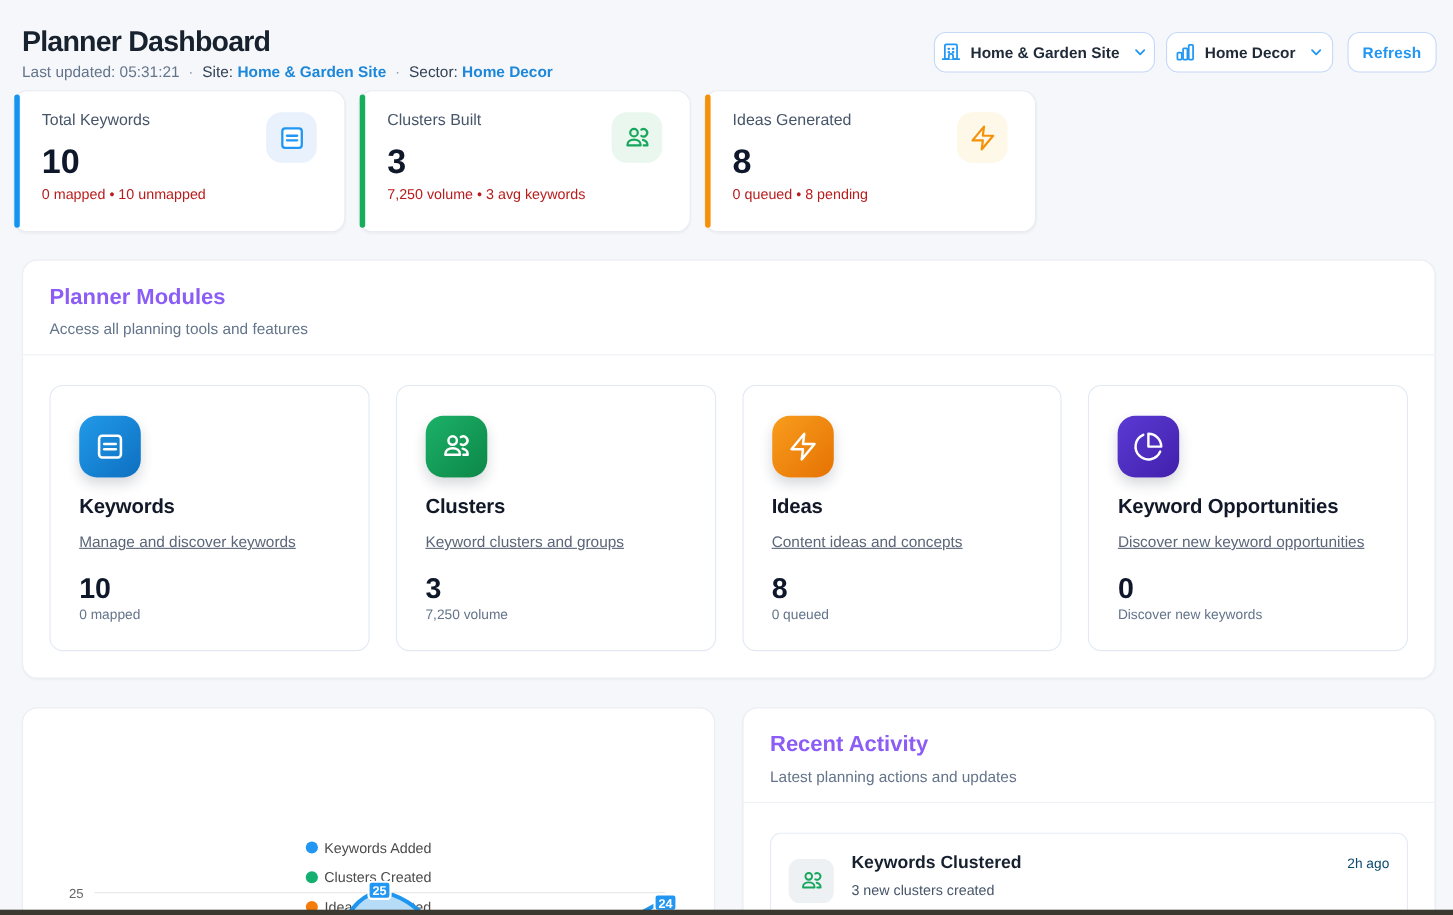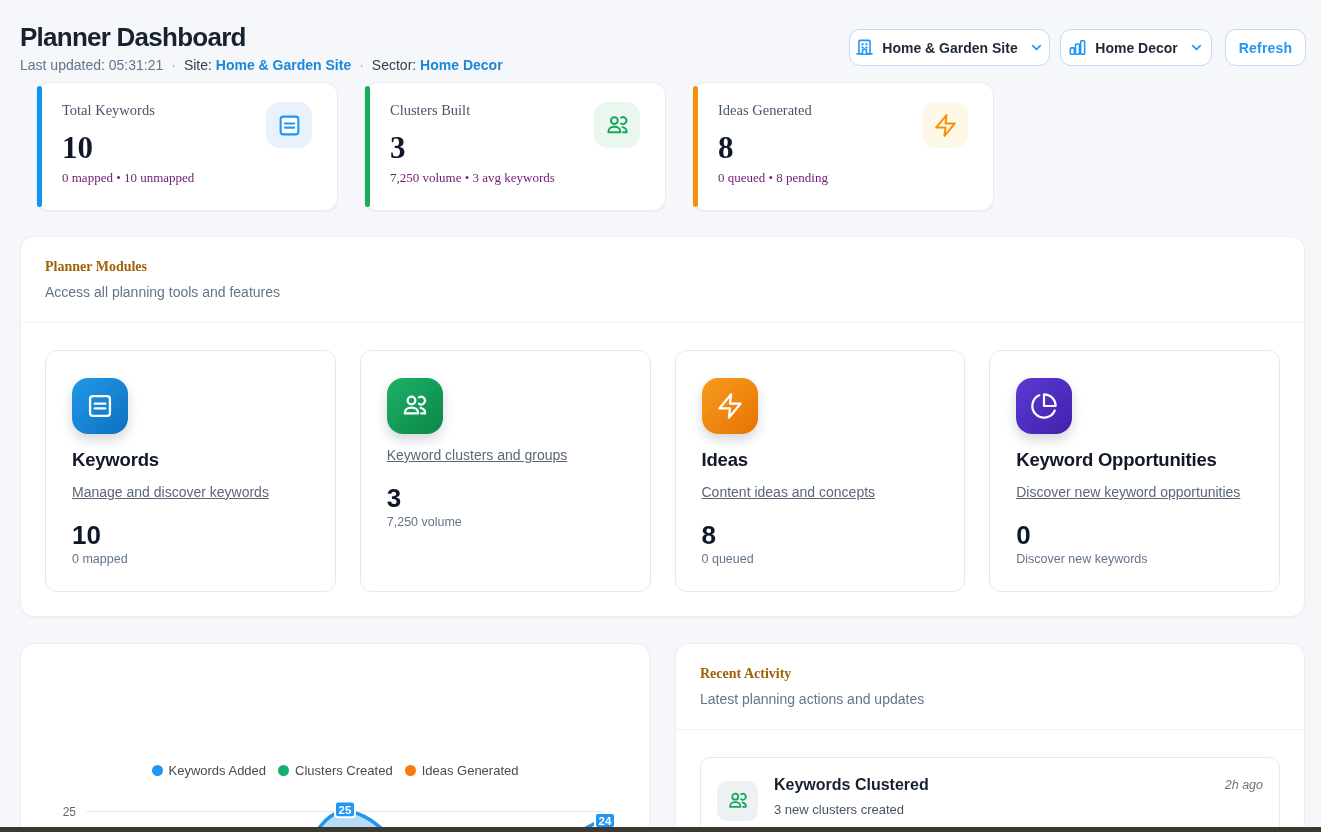--- a/index.html
+++ b/index.html
@@ -10,60 +10,60 @@
 .meta b { color:#334155; font-weight:400; }
 .meta a { color:#1d87d9; font-weight:700; text-decoration:none; }
 .meta .sep { color:#94a3b8; margin:0 8px; }
 .controls { position:absolute; right:15px; top:29px; display:flex; }
 .selbtn { height:37px; background:#fff; border:1px solid #c5d8f8; border-radius:11px; display:flex; align-items:center; justify-content:center; font-size:14px; font-weight:700; color:#1f2937; }
 .selbtn svg { margin-right:8px; }
 .b1 { width:201px; margin-right:10px; }
 .b2 { width:152px; margin-right:13px; }
 .selbtn .chev { margin-left:11px; margin-right:0; }
 .refresh { width:81px; height:37px; background:#fff; border:1px solid #c5d8f8; border-radius:11px; display:flex; align-items:center; justify-content:center; font-size:14px; font-weight:700; color:#2196f3; letter-spacing:0.2px; }
-.stats { position:absolute; left:36px; top:82px; width:1285px; display:flex; gap:26px;font-family:Liberation Serif, serif; }
+.stats { position:absolute; left:12px; top:82px; width:1285px; display:flex; gap:12px; }
 .scard { position:relative; width:302px; height:129px; background:#fff; border:1px solid #e8ecf2; border-radius:13px; padding:17px 20px 0 25px; box-shadow:0 1px 2px rgba(15,23,42,0.04); }
 .scard:before { content:""; position:absolute; left:0; top:3px; bottom:3px; width:5px; border-radius:3px; }
 .scard.c1:before { background:#1294f0; }
 .scard.c2:before { background:#16ad5b; }
 .scard.c3:before { background:#f59108; }
 .scard.c4:before { background:#a236f0; }
 .scard .lbl { font-size:14.5px; color:#475569; margin-top:2px; }
 .scard .num { font-size:31px; font-weight:800; color:#0f172a; margin-top:11px; }
-.scard .sub { font-size:13px; color:#701a75; margin-top:4px; }
+.scard .sub { font-size:13px; color:#b91c1c; margin-top:4px; }
 .scard .ic { position:absolute; right:25px; top:19px; width:46px; height:46px; border-radius:14px; display:flex; align-items:center; justify-content:center; }
 .c1 .ic { background:#e9f1fc; }
 .c2 .ic { background:#e9f7ee; }
 .c3 .ic { background:#fdf8e7; }
 .c4 .ic { background:#f8f2fd; }
 .modules { position:absolute; left:20px; top:236px; width:1285px; height:381px; background:#fff; border:1px solid #ebeef3; border-radius:14px; box-shadow:0 1px 2px rgba(15,23,42,0.04); }
 .sechead { padding:22px 24px 0 24px; height:86px; border-bottom:1px solid #eef1f5; }
-.sechead .t { font-size:14px; font-weight:700; color:#a16207;font-family:Liberation Serif, serif; }
+.sechead .t { font-size:20px; font-weight:700; color:#8b5cf6; }
 .sechead .s { font-size:14px; color:#64748b; margin-top:9px; }
 .mgrid { display:flex; gap:24px; margin:27px 24px 0 24px; }
 .mcard { width:291px; height:242px; background:#fff; border:1px solid #e2e9f3; border-radius:12px; padding:27px 26px 0 26px; }
 .mic { width:56px; height:56px; border-radius:16px; display:flex; align-items:center; justify-content:center; box-shadow:0 6px 12px rgba(30,41,59,0.18); }
 .mic.g1 { background:linear-gradient(135deg,#219ae9,#0e6fc0); }
 .mic.g2 { background:linear-gradient(135deg,#1cb168,#0c8747); }
 .mic.g3 { background:linear-gradient(135deg,#f89d1d,#e67203); }
 .mic.g4 { background:linear-gradient(135deg,#5a3ad4,#4220ac); }
 .mcard .t { font-size:18.5px; letter-spacing:-0.2px; font-weight:700; color:#111827; margin-top:15px; }
 .mcard .d { font-size:14px; color:#5b6678; margin-top:13px;text-decoration:underline; }
 .mcard .n { font-size:26px; font-weight:700; color:#0f172a; margin-top:20px; }
 .mcard .c { font-size:12.5px; color:#64748b; margin-top:1px; }
 .bottom { position:absolute; left:20px; top:643px; width:1285px; height:240px; display:flex; gap:25px; }
 .bcard { width:630px; background:#fff; border:1px solid #ebeef3; border-radius:14px; box-shadow:0 1px 2px rgba(15,23,42,0.04); position:relative; }
-.legend { position:absolute; left:0; right:0; top:119px; display:flex; justify-content:center; align-items:center; gap:12px; font-size:13px; color:#4b4b4b; }
+.legend { position:absolute; left:0; right:0; top:119px; display:flex; justify-content:center; align-items:center; gap:12px; font-size:13px; color:#4b4b4b;flex-direction:column; }
 .legend .dot { width:11px; height:11px; border-radius:50%; display:inline-block; margin-right:6px; vertical-align:-1px; }
 .chartsvg { position:absolute; left:0; top:150px; }
 .item { position:absolute; left:24px; right:24px; top:113px; height:120px; border:1px solid #e4ebf5; border-radius:10px; background:#fff; }
 .item .iic { position:absolute; left:16px; top:23px; width:41px; height:40px; background:#edf1f4; border-radius:10px; display:flex; align-items:center; justify-content:center; }
 .item .t { position:absolute; left:73px; top:18px; font-size:16px; font-weight:700; color:#16202e; }
 .item .s { position:absolute; left:73px; top:44px; font-size:13px; color:#475569; }
-.item .time { position:absolute; right:16px; top:20px; font-size:12.5px; color:#737373;font-style:italic; }
+.item .time { position:absolute; right:16px; top:20px; font-size:12.5px; color:#0c4a6e; }
 .darkbar { position:absolute; left:0; top:827px; width:1321px; height:5px; background:#3b382f; z-index:20; }
 </style>
 </head>
 <body>
 <div class="h1">Planner Dashboard</div>
 <div class="meta">Last updated: 05:31:21<span class="sep">·</span><b>Site:</b> <a>Home &amp; Garden Site</a><span class="sep">·</span><b>Sector:</b> <a>Home Decor</a></div>
 <div class="controls">
   <div class="selbtn b1">
     <svg width="19" height="19" viewBox="0 0 24 24" fill="none" stroke="#2196f3" stroke-width="2" stroke-linecap="round" stroke-linejoin="round">
         <rect x="5" y="3" width="14" height="17" rx="1.5"></rect>
@@ -152,20 +152,21 @@
     </div>
     <div class="mcard">
       <div class="mic g2">
           <svg width="28" height="28" viewBox="0 0 24 24" fill="none" stroke="#fff" stroke-width="1.9" stroke-linecap="round" stroke-linejoin="round">
             <circle cx="9" cy="7.3" r="3.3"></circle>
             <path d="M14.7 18.4H3.3v-.5c0-2.9 2.6-4.6 5.7-4.6s5.7 1.7 5.7 4.6z"></path>
             <path d="M15.4 4.6a3.3 3.3 0 1 1 0 5.5"></path>
             <path d="M16.8 13.6c2.3.6 3.9 2.2 3.9 4.3v.5h-3.3"></path>
           </svg>
         </div>
+      <div class="t">Clusters</div>
       <div class="d">Keyword clusters and groups</div>
       <div class="n">3</div>
       <div class="c">7,250 volume</div>
     </div>
     <div class="mcard">
       <div class="mic g3">
           <svg width="28" height="28" viewBox="0 0 24 24" fill="none" stroke="#fff" stroke-width="1.9" stroke-linecap="round" stroke-linejoin="round">
             <path d="M13 2 3 14h9l-1 8 10-12h-9z"></path>
           </svg>
         </div>

